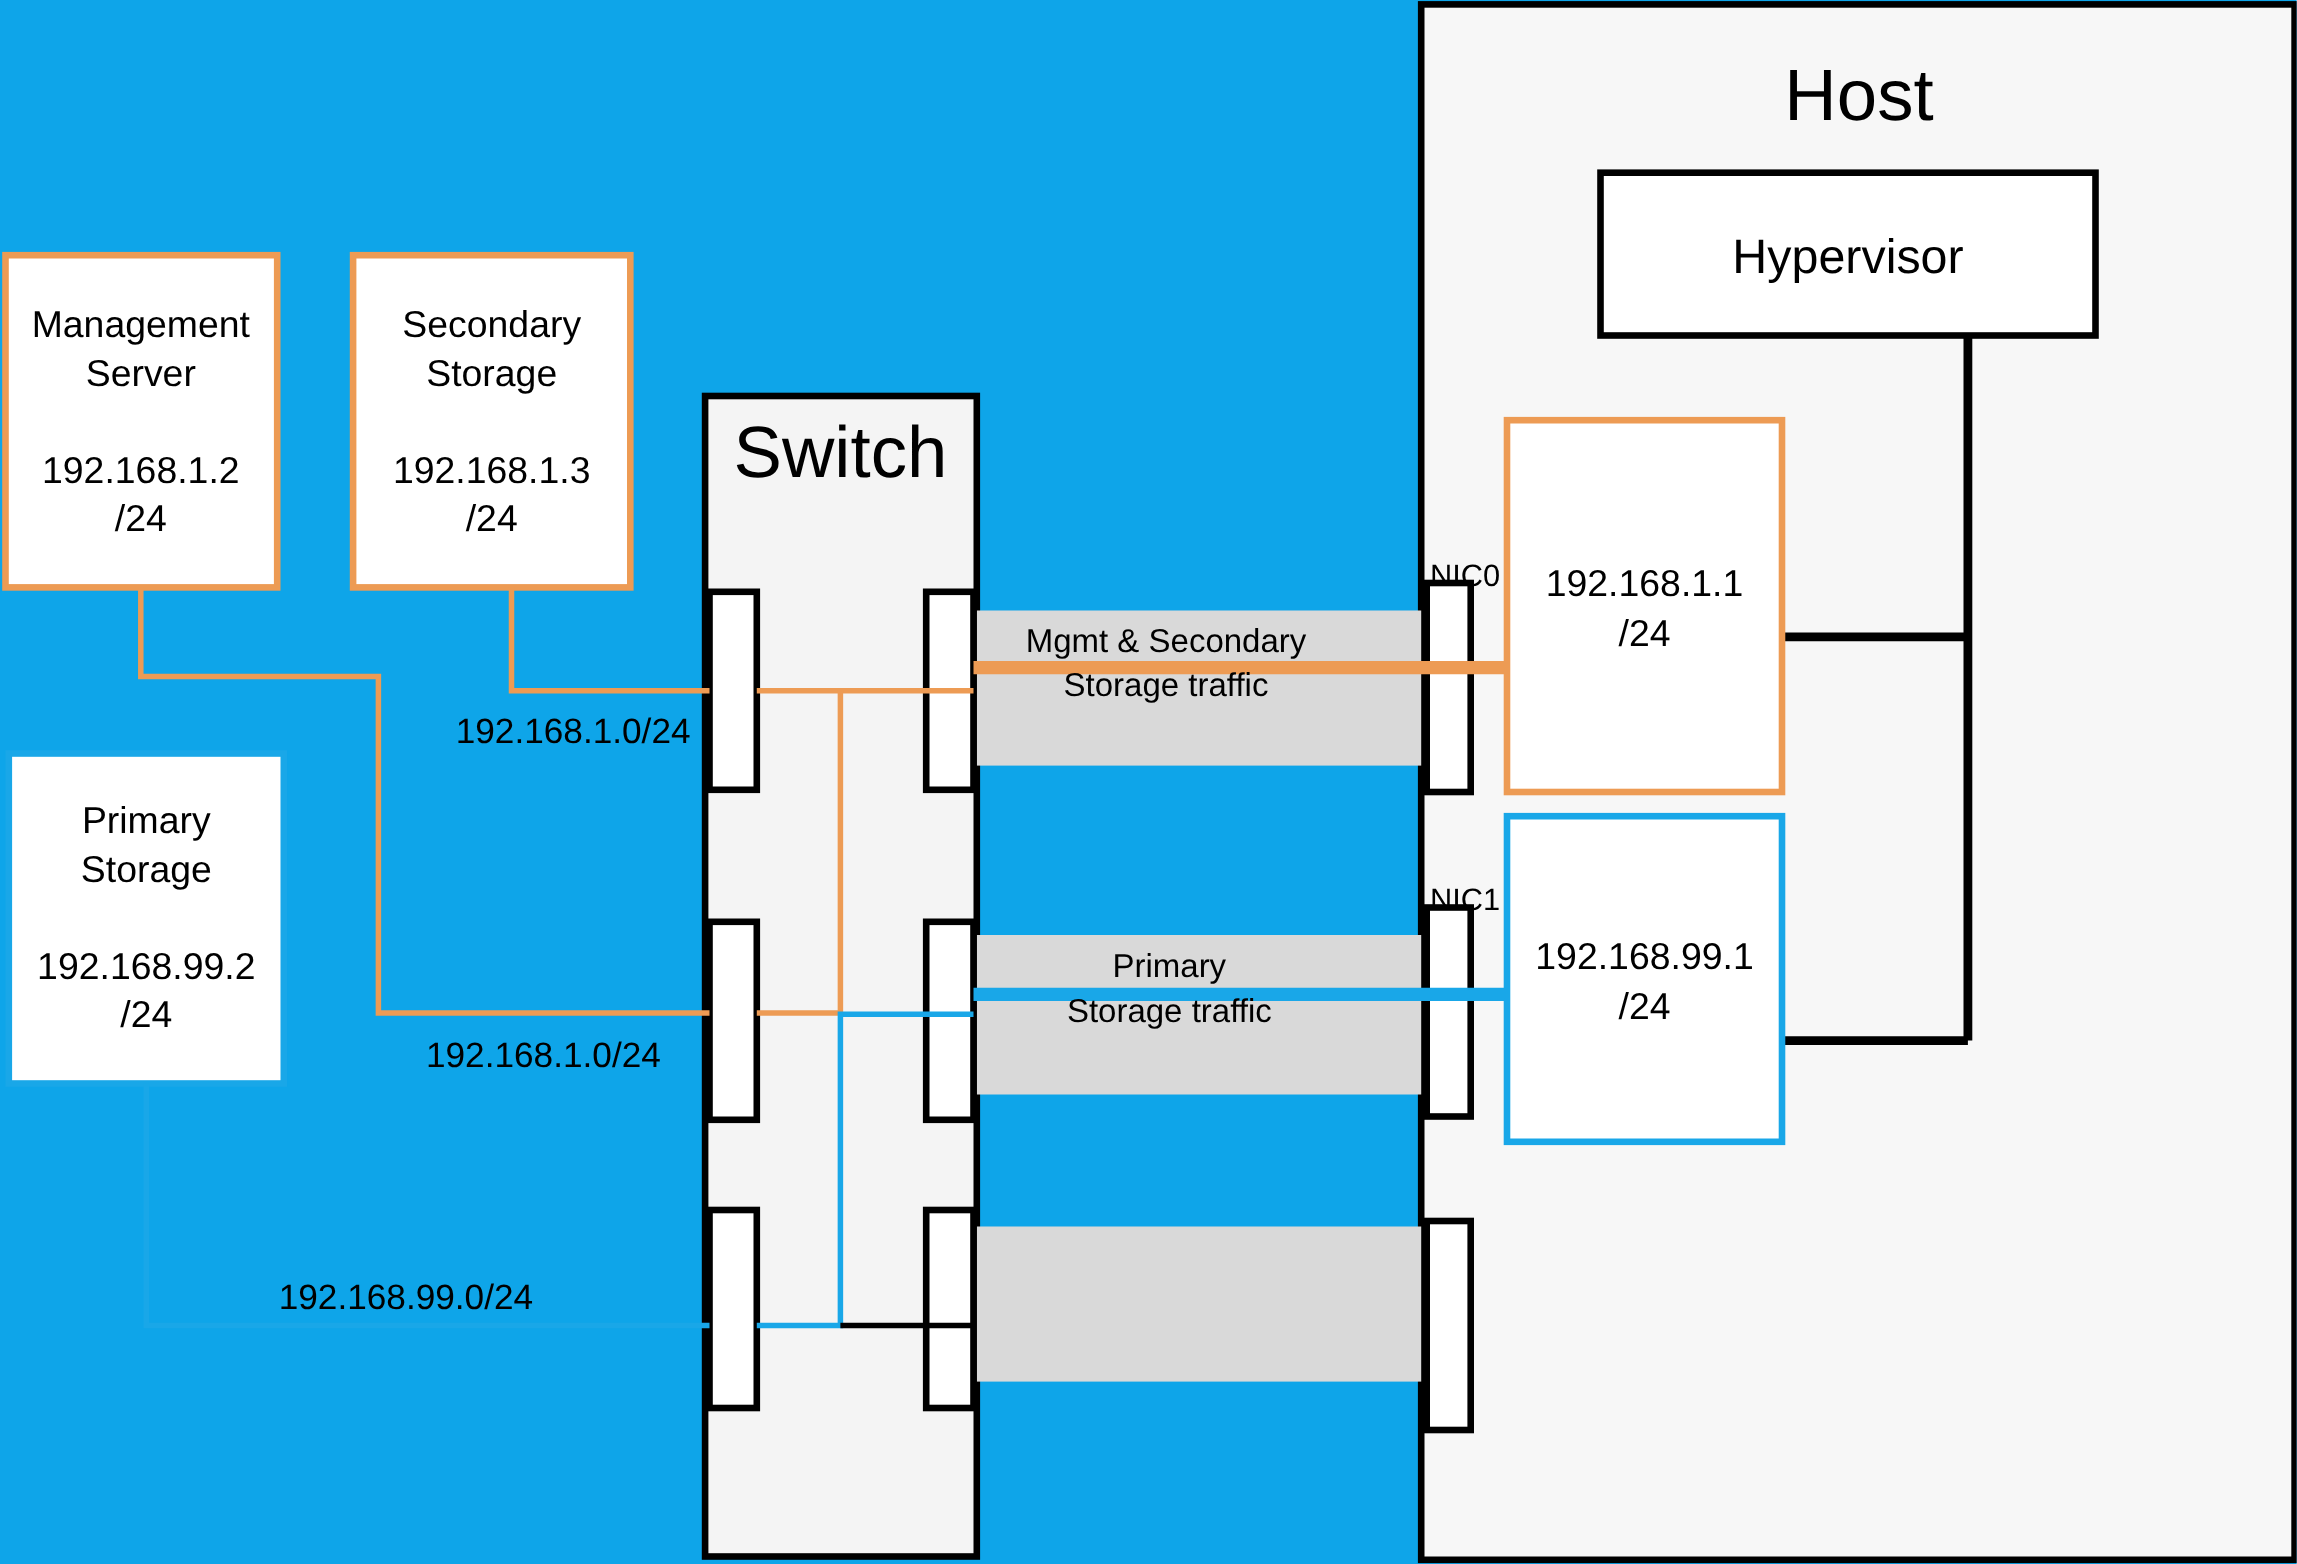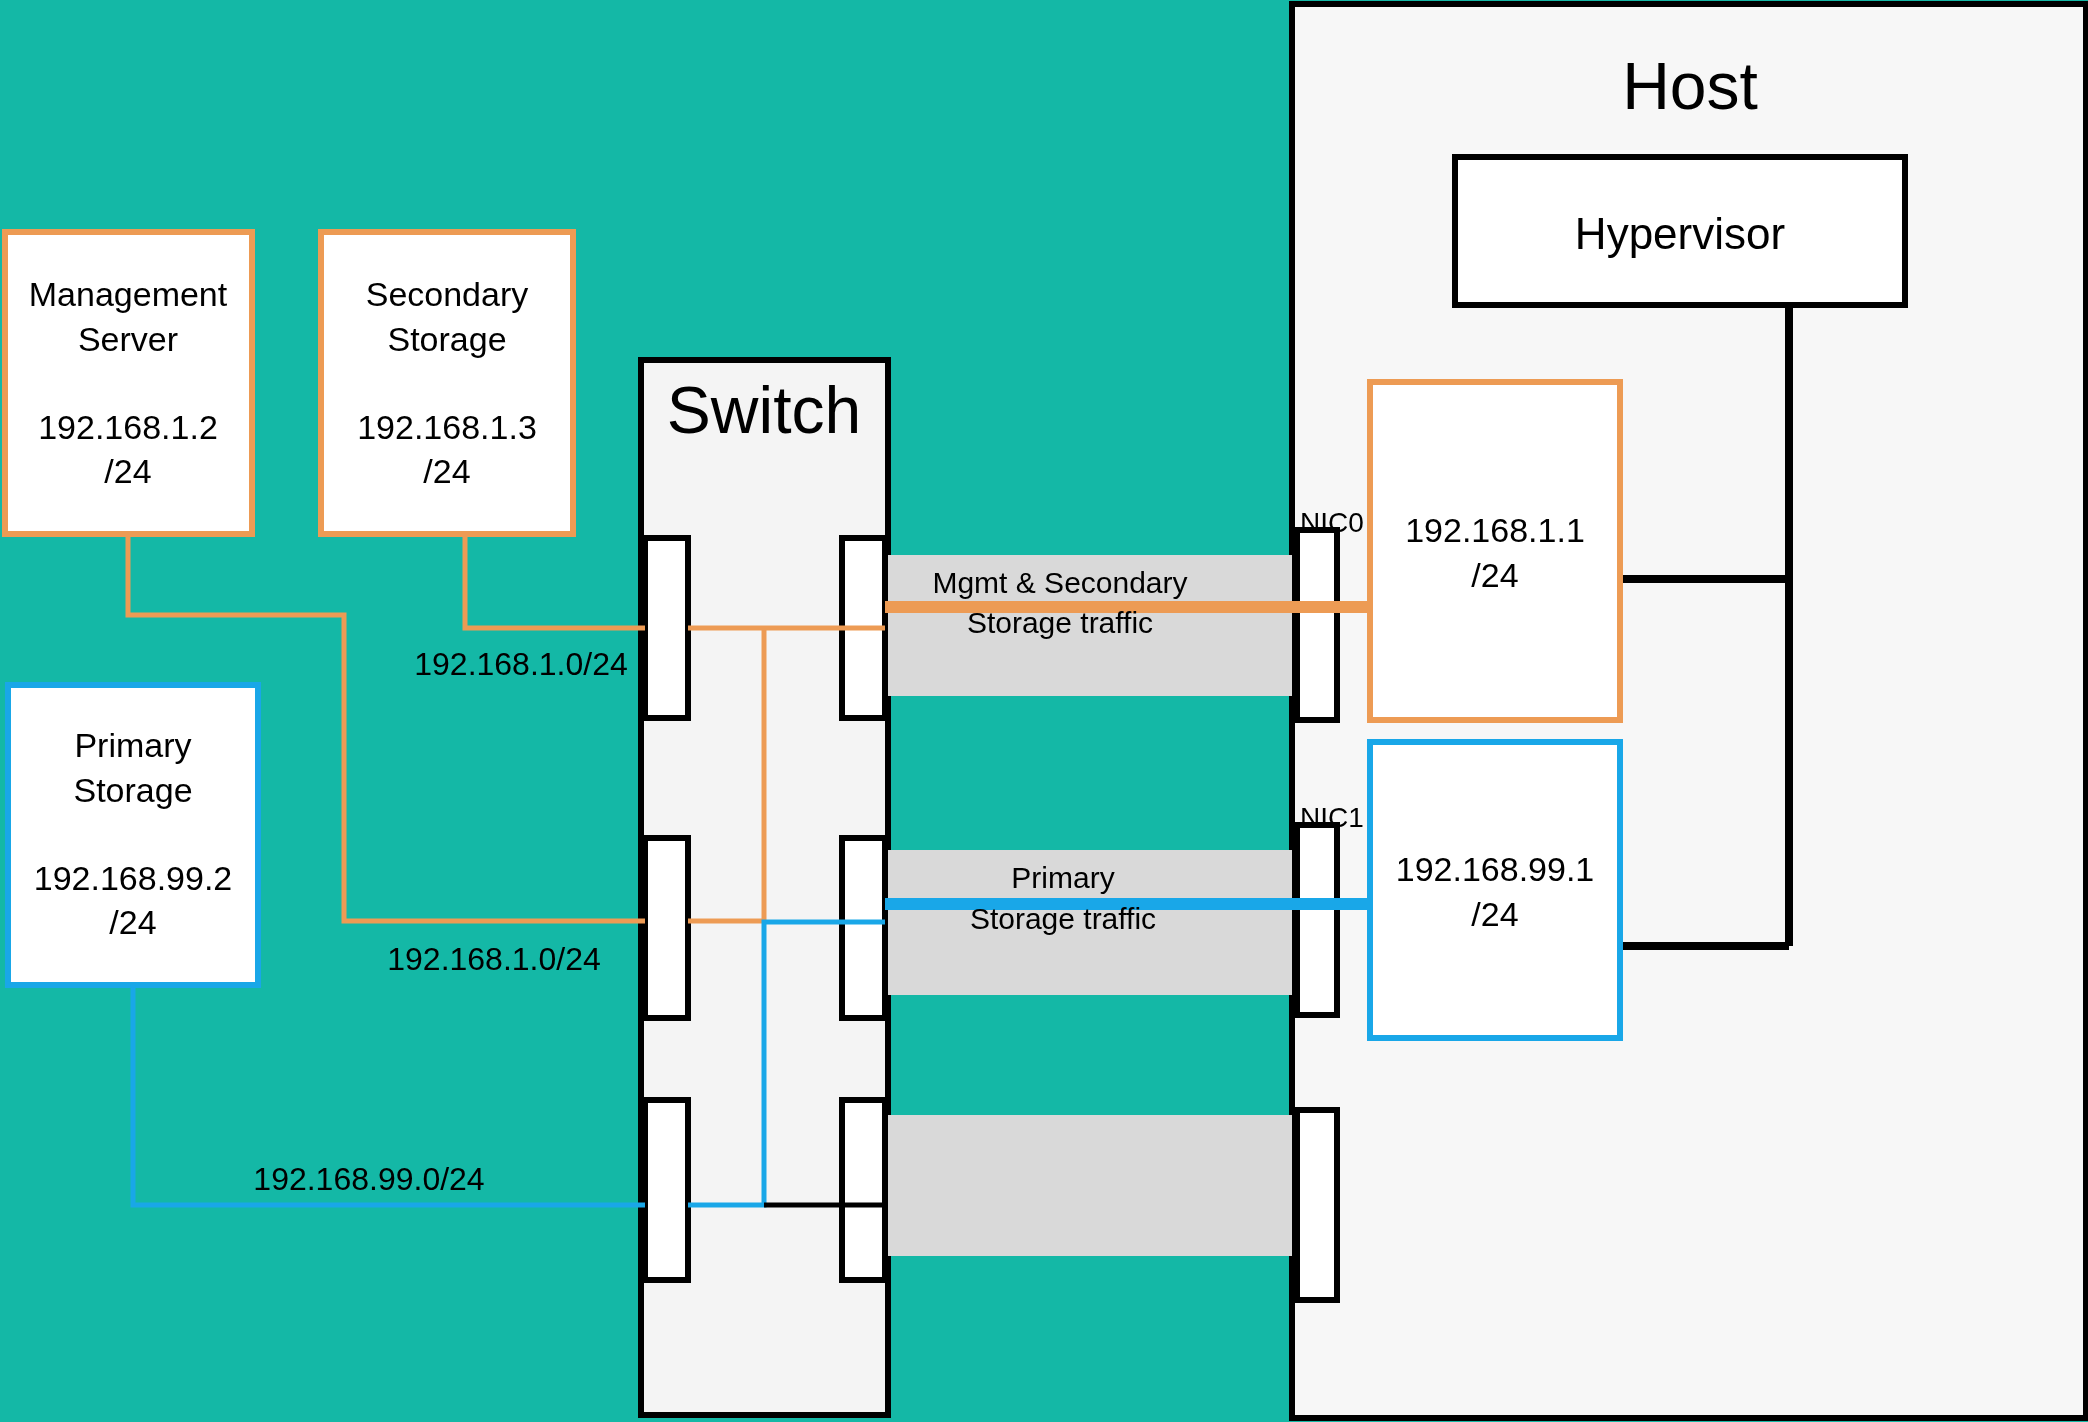--- a/index.html
+++ b/index.html
@@ -4,21 +4,21 @@
 <style>
   html, body {
     margin: 0;
     padding: 0;
     background: #ffffff;
   }
   #diagram-root {
     position: relative;
     width: 2088px;
     height: 1422px;
-    background: #14b8a6;
+    background: #0ea5e9;
     font-family: "Liberation Sans", sans-serif;
     overflow: hidden;
   }
   svg#net-svg {
     display: block;
     width: 2088px;
     height: 1422px;
   }
   text {
     font-family: "Liberation Sans", sans-serif;

